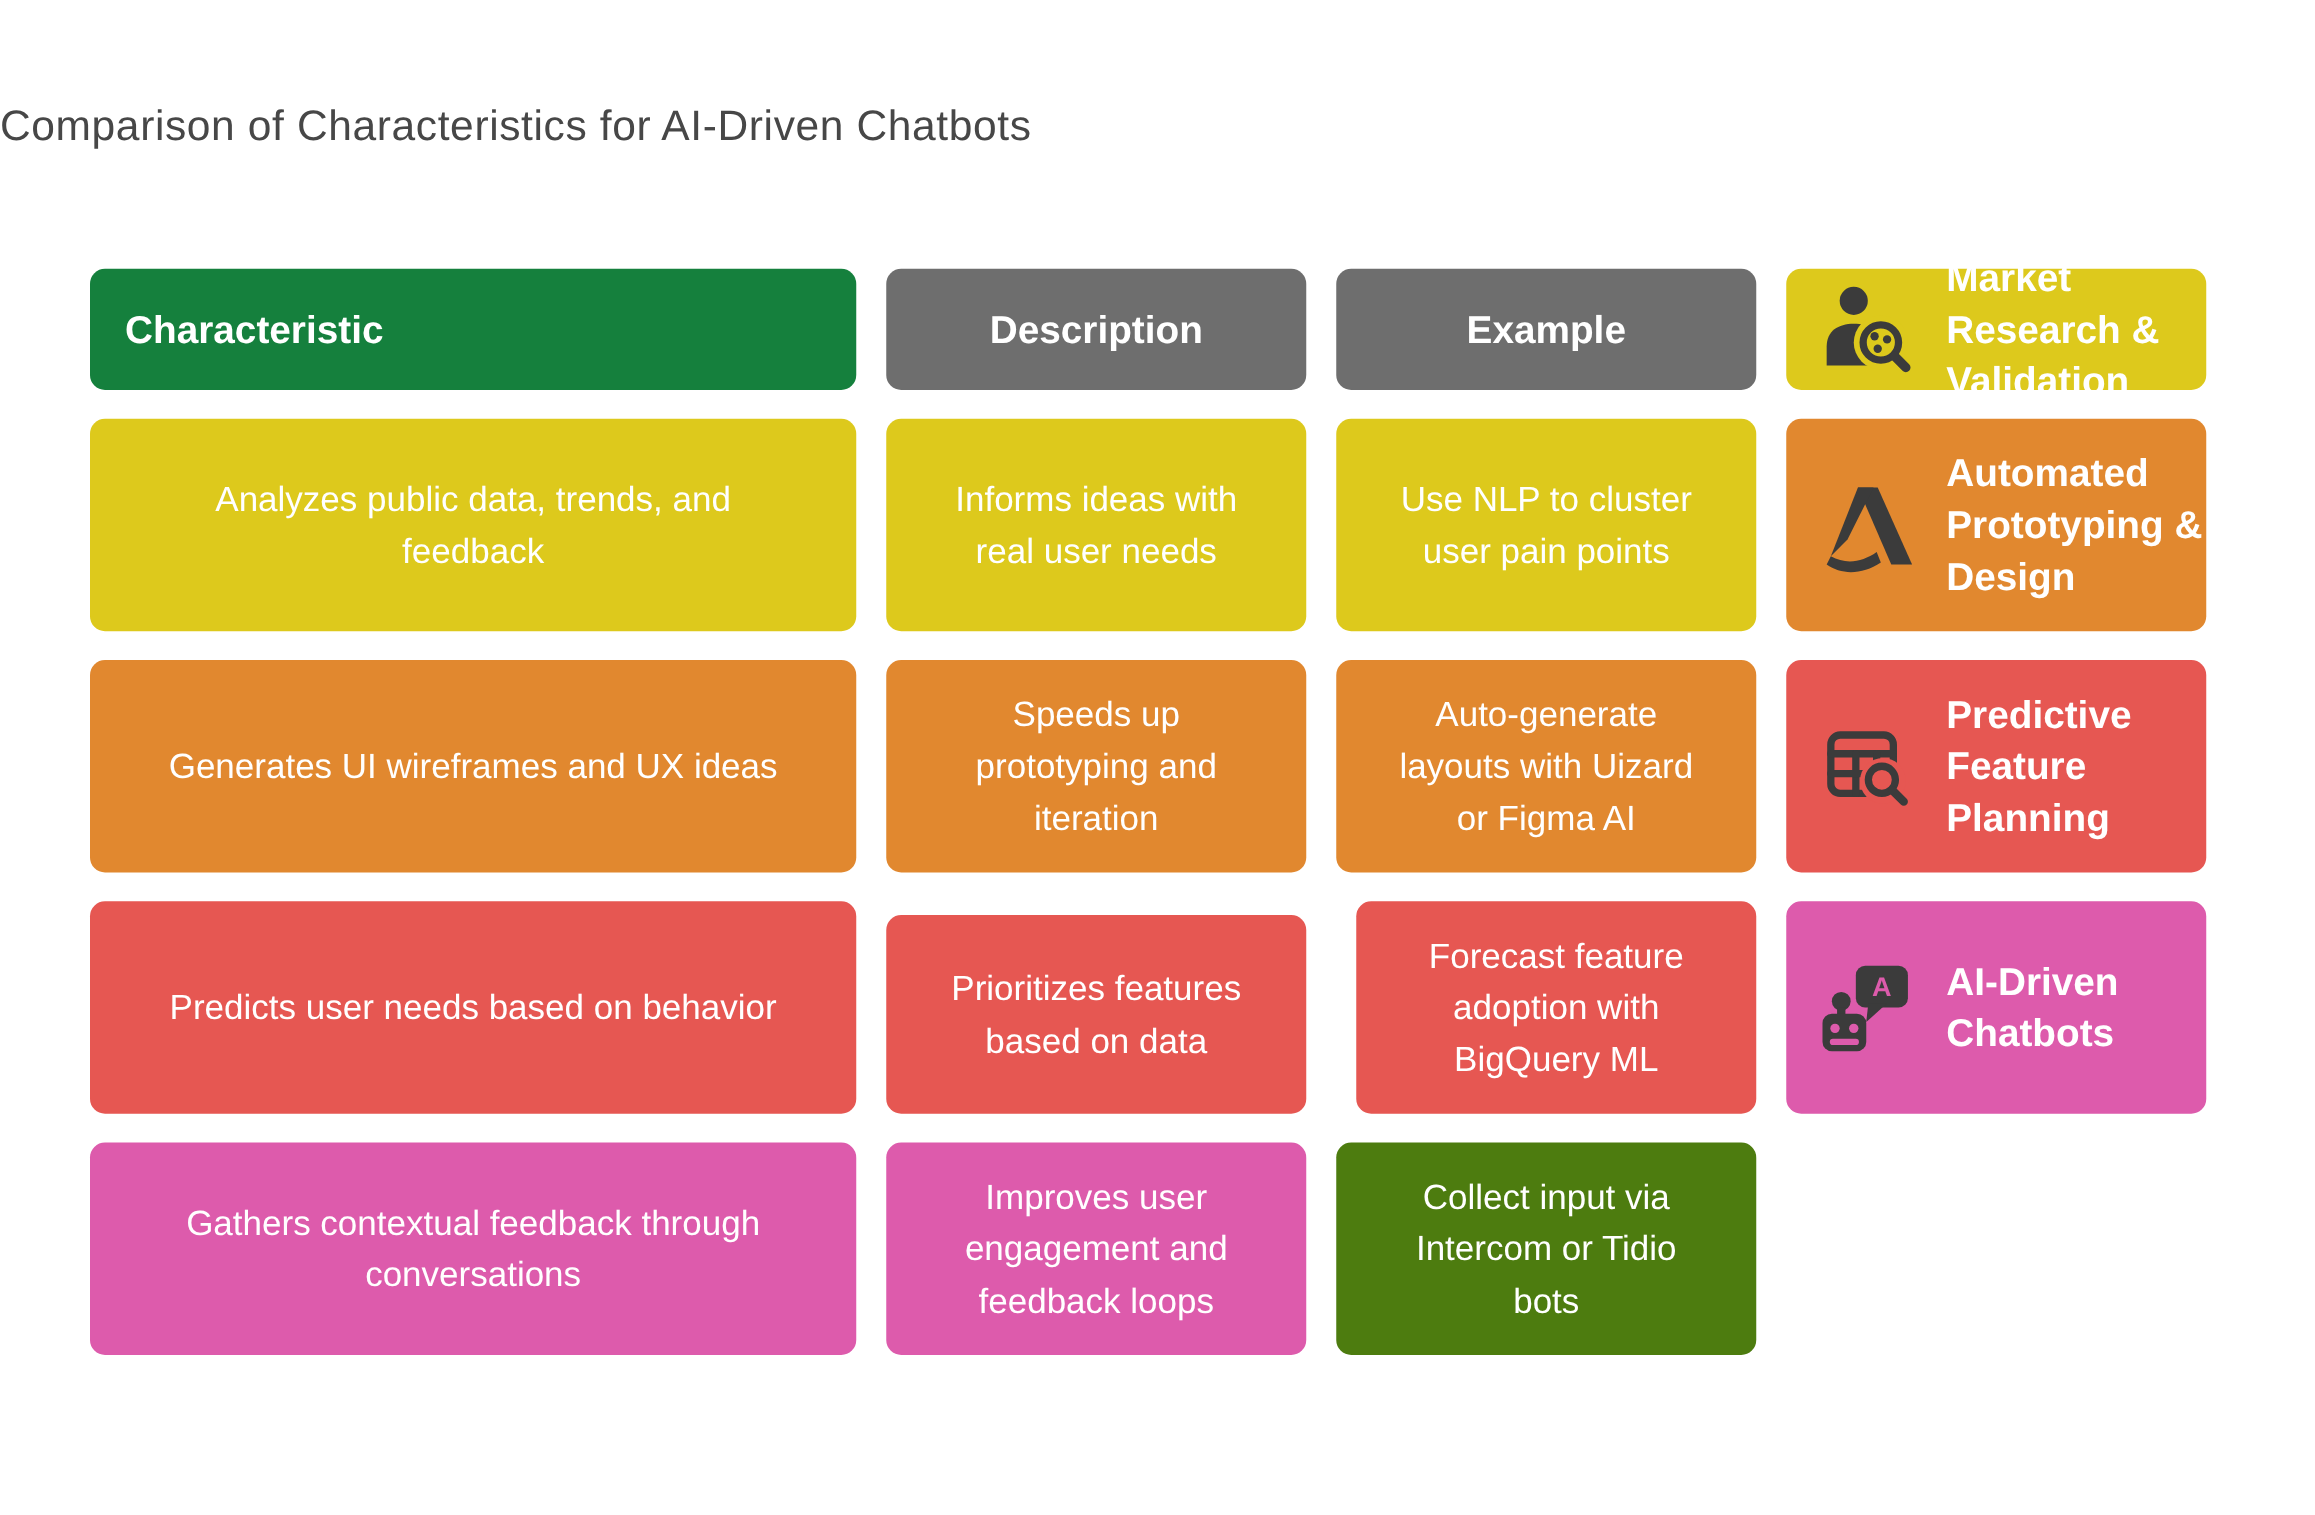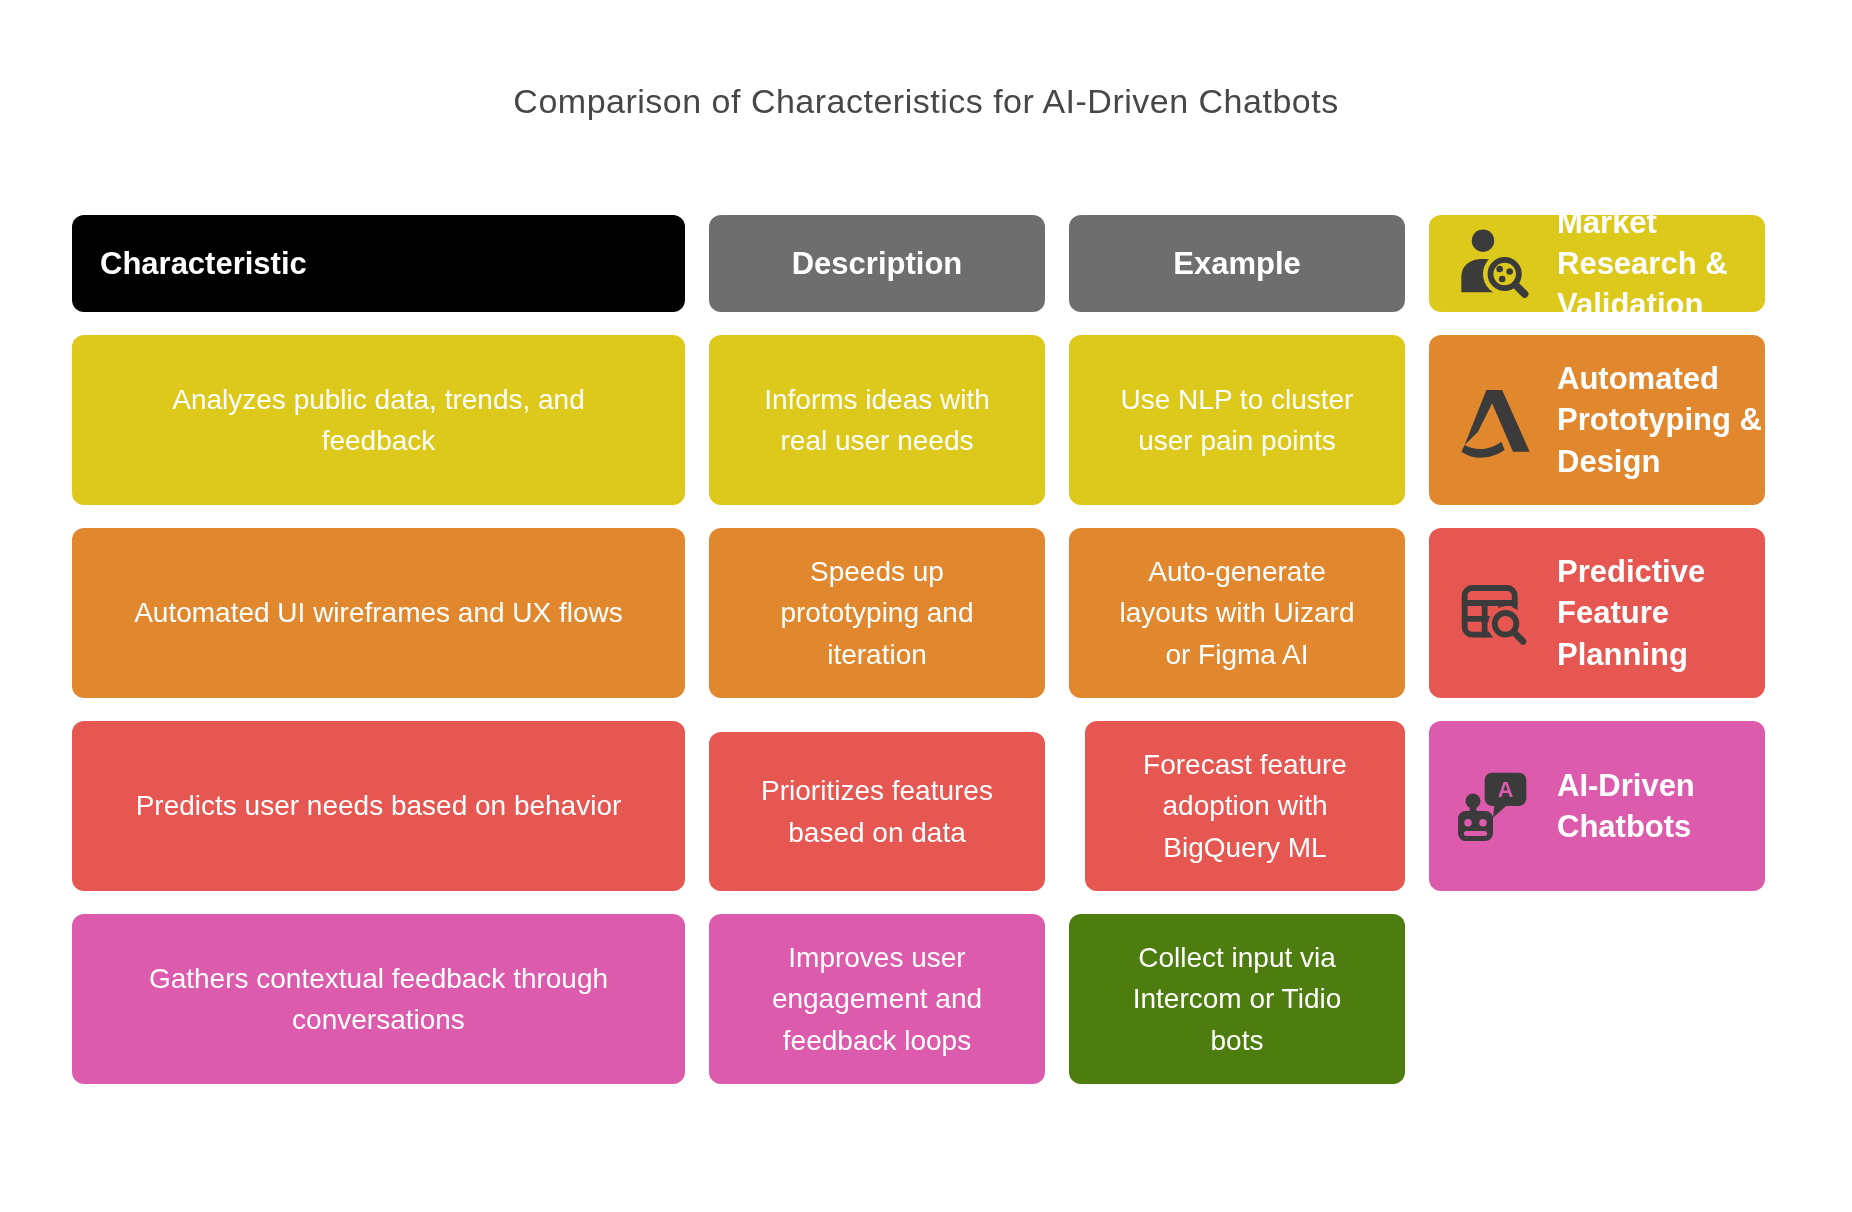--- a/index.html
+++ b/index.html
@@ -10,21 +10,20 @@
     background: #ffffff;
     font-family: "Liberation Sans", sans-serif;
     overflow: hidden;
     position: relative;
   }
   .page-title {
     position: absolute;
     top: 82px;
     left: 0;
     width: 100%;
-    text-align: center;
     font-size: 34px;
     font-weight: 400;
     letter-spacing: 0.5px;
   }
   .grid {
     position: absolute;
     left: 72px;
     top: 215px;
     display: grid;
     grid-template-columns: 613px 336px 336px 336px;
@@ -82,21 +81,21 @@
     padding: 0 40px;
   }
 </style>
 </head>
 <body>
 
 <div class="page-title" style="color: rgb(71, 71, 71);">Comparison of Characteristics for AI-Driven Chatbots</div>
 
 <div class="grid">
 
-  <div class="box header-cell first" style="background-color: #000000;">Characteristic</div>
+  <div class="box header-cell first" style="background-color: #15803d;">Characteristic</div>
   <div class="box header-cell" style="background-color: rgb(110, 110, 110);">Description</div>
   <div class="box header-cell" style="background-color: rgb(110, 110, 110);">Example</div>
 
   <div class="box name-cell" style="background-color: rgb(221, 201, 28); --row-bg: #ddc91c;">
     <span class="icon" style="color: rgb(59, 59, 59);">
       <svg viewBox="0 0 96 96" fill="currentColor">
         <circle cx="36" cy="20" r="13.5"></circle>
         <path d="M10 82 V64 C10 49 21 42 36 42 C51 42 62 49 62 64 V82 Z"></path>
         <circle cx="62" cy="60" r="26" fill="var(--row-bg)"></circle>
         <circle cx="62" cy="60" r="17" fill="var(--row-bg)" stroke="currentColor" stroke-width="7"></circle>
@@ -115,21 +114,21 @@
   <div class="box name-cell" style="background-color: rgb(225, 136, 47); --row-bg: #e1882f;">
     <span class="icon" style="color: rgb(59, 59, 59);">
       <svg viewBox="0 0 96 96" fill="currentColor">
         <path d="M40 12 L59 12 L92 86 L72 86 Z"></path>
         <path d="M40 12 L55 12 L30 62 L14 78 Z"></path>
         <path d="M14 78 C28 86 44 84 58 74 L62 84 C44 96 24 96 10 86 Z"></path>
       </svg>
     </span>
     <span class="row-name">Automated Prototyping &amp; Design</span>
   </div>
-  <div class="box text-cell" style="background-color: rgb(225, 136, 47);">Automated UI wireframes and UX flows</div>
+  <div class="box text-cell" style="background-color: rgb(225, 136, 47);">Generates UI wireframes and UX ideas</div>
   <div class="box text-cell" style="background-color: rgb(225, 136, 47);">Speeds up prototyping and iteration</div>
   <div class="box text-cell" style="background-color: rgb(225, 136, 47);">Auto-generate layouts with Uizard or Figma AI</div>
 
   <div class="box name-cell" style="background-color: rgb(230, 87, 82); --row-bg: #e65752;">
     <span class="icon" style="color: rgb(59, 59, 59);">
       <svg viewBox="0 0 96 96" fill="none" stroke="currentColor" stroke-width="7" stroke-linecap="round">
         <rect x="14" y="18" width="60" height="56" rx="9"></rect>
         <line x1="14" y1="36" x2="74" y2="36"></line>
         <line x1="38" y1="36" x2="38" y2="74"></line>
         <line x1="58" y1="36" x2="58" y2="55"></line>

